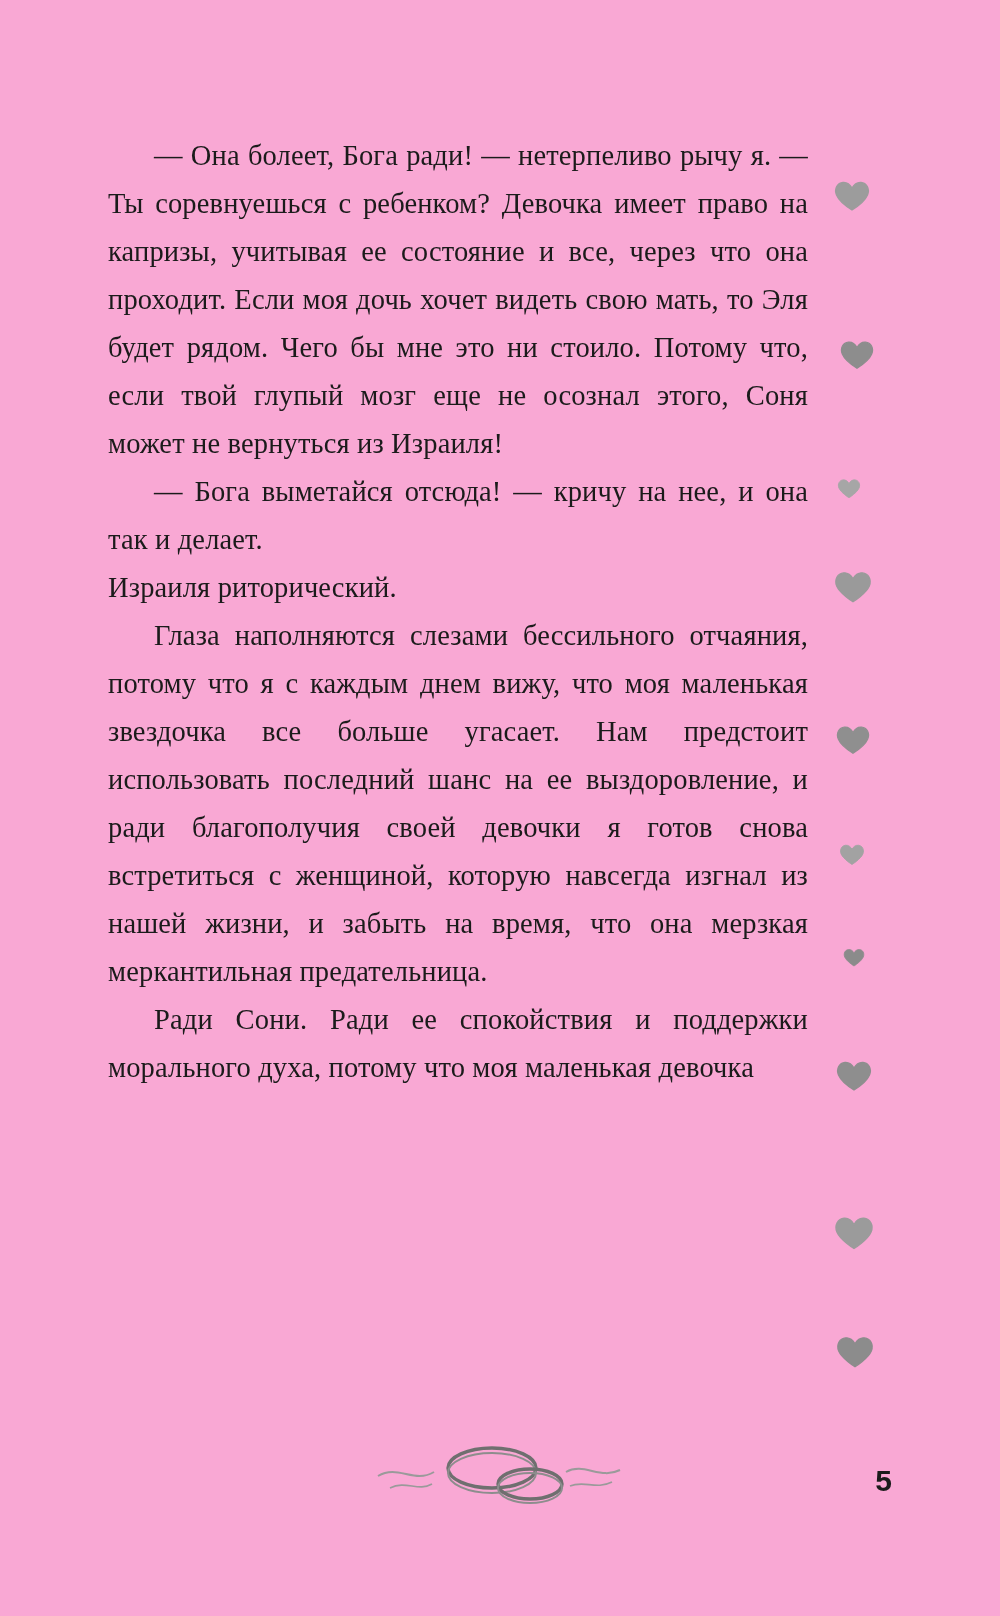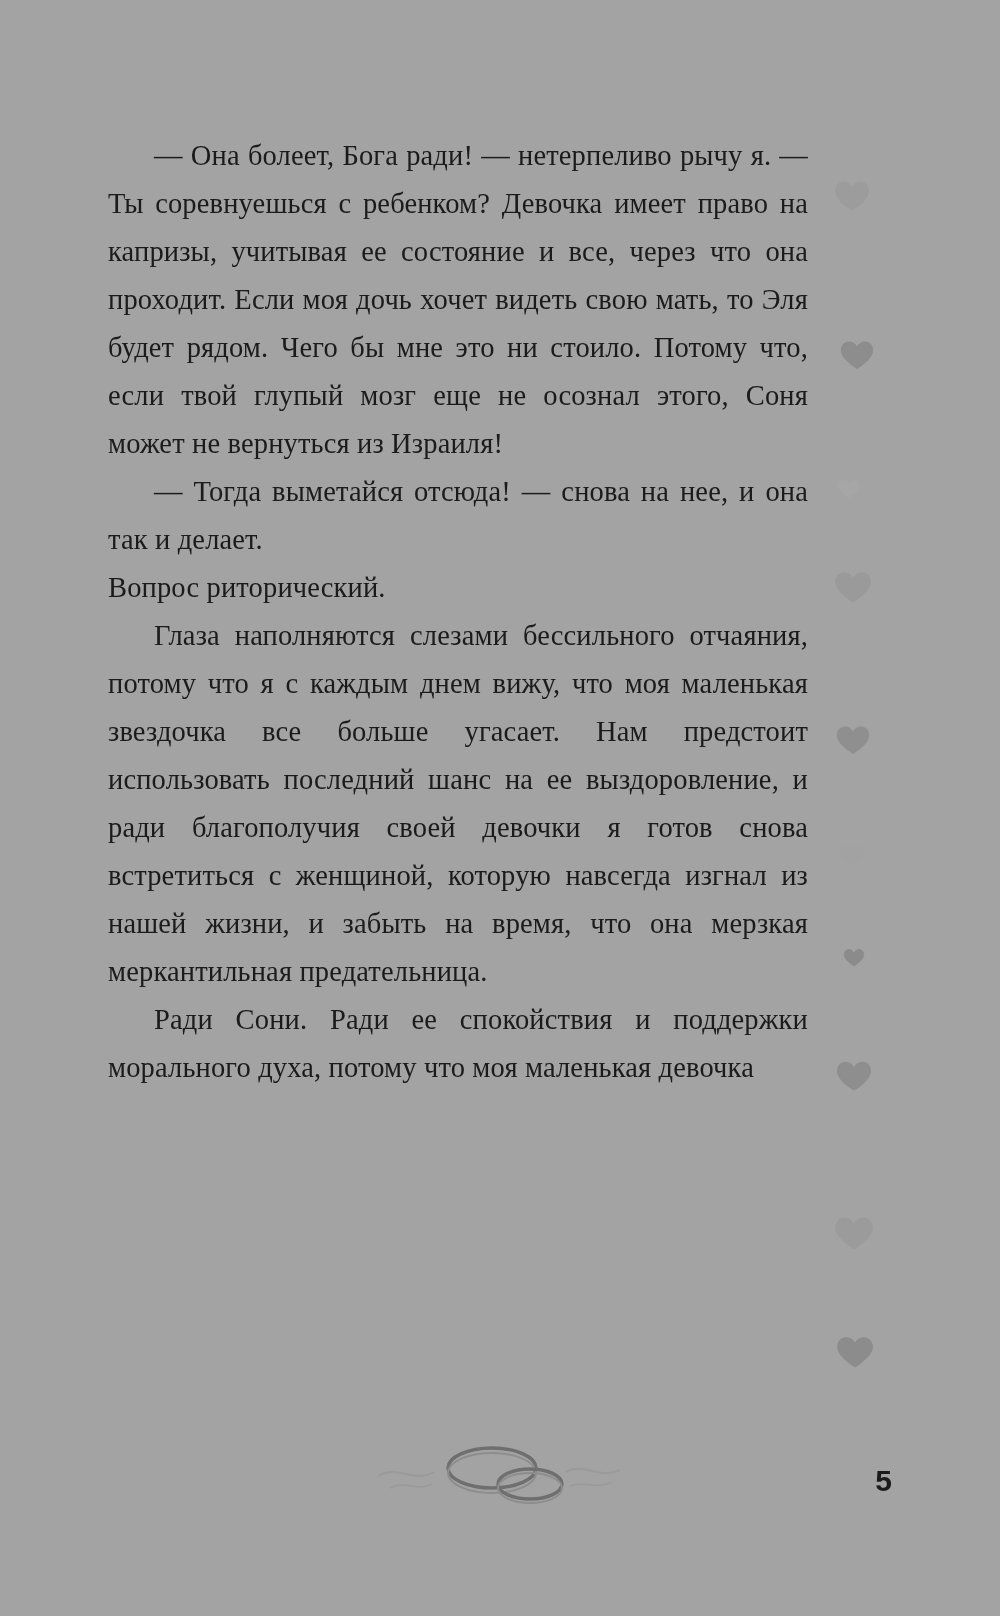--- a/index.html
+++ b/index.html
@@ -5,21 +5,21 @@
   html, body {
     margin: 0;
     padding: 0;
     background: #ffffff;
   }
   .page {
     position: relative;
     width: 1000px;
     height: 1616px;
     margin: 0 auto;
-    background: #a3a3a3;
+    background: #f9a8d4;
     overflow: hidden;
     font-family: "Liberation Serif", serif;
   }
   .text-column {
     position: absolute;
     left: 108px;
     top: 132px;
     width: 700px;
   }
   .para {
@@ -70,22 +70,22 @@
   }
   .rings svg { display: inline-block; }
 </style>
 </head>
 <body>
 
 <div class="page">
 
   <div class="text-column">
     <p class="para indent">— Она болеет, Бога ради! — нетерпеливо рычу я. — Ты соревнуешься с ребенком? Девочка имеет право на капризы, учитывая ее состояние и все, через что она проходит. Если моя дочь хочет видеть свою мать, то Эля будет рядом. Чего бы мне это ни стоило. Потому что, если твой глупый мозг еще не осознал этого, Соня может не вернуться из Израиля!</p>
-    <p class="para indent">— Тогда выметайся отсюда! — снова на нее, и она так и делает.</p>
-    <p class="para noindent">Вопрос риторический.</p>
+    <p class="para indent">— Бога выметайся отсюда! — кричу на нее, и она так и делает.</p>
+    <p class="para noindent">Израиля риторический.</p>
     <p class="para indent">Глаза наполняются слезами бессильного отчаяния, потому что я с каждым днем вижу, что моя маленькая звездочка все больше угасает. Нам предстоит использовать последний шанс на ее выздоровление, и ради благополучия своей девочки я готов снова встретиться с женщиной, которую навсегда изгнал из нашей жизни, и забыть на время, что она мерзкая меркантильная предательница.</p>
     <p class="para indent">Ради Сони. Ради ее спокойствия и поддержки морального духа, потому что моя маленькая девочка</p>
   </div>
 
   <div class="hearts" id="hearts">
       <div class="heart" style="top: 25px; left: 4px;">
         <svg width="40" height="40" viewBox="0 0 24 24" aria-hidden="true">
           <path d="M12 21s-7.5-4.7-9.3-9C1.2 8.3 3.2 4.8 6.6 4.5 9 4.3 10.9 5.9 12 7.9c1.1-2 3-3.6 5.4-3.4 3.4.3 5.4 3.8 3.9 7.5-1.8 4.3-9.3 9-9.3 9z" fill="#9c9c9c" stroke="#9c9c9c" stroke-width="0.8"></path>
         </svg>
       </div>

